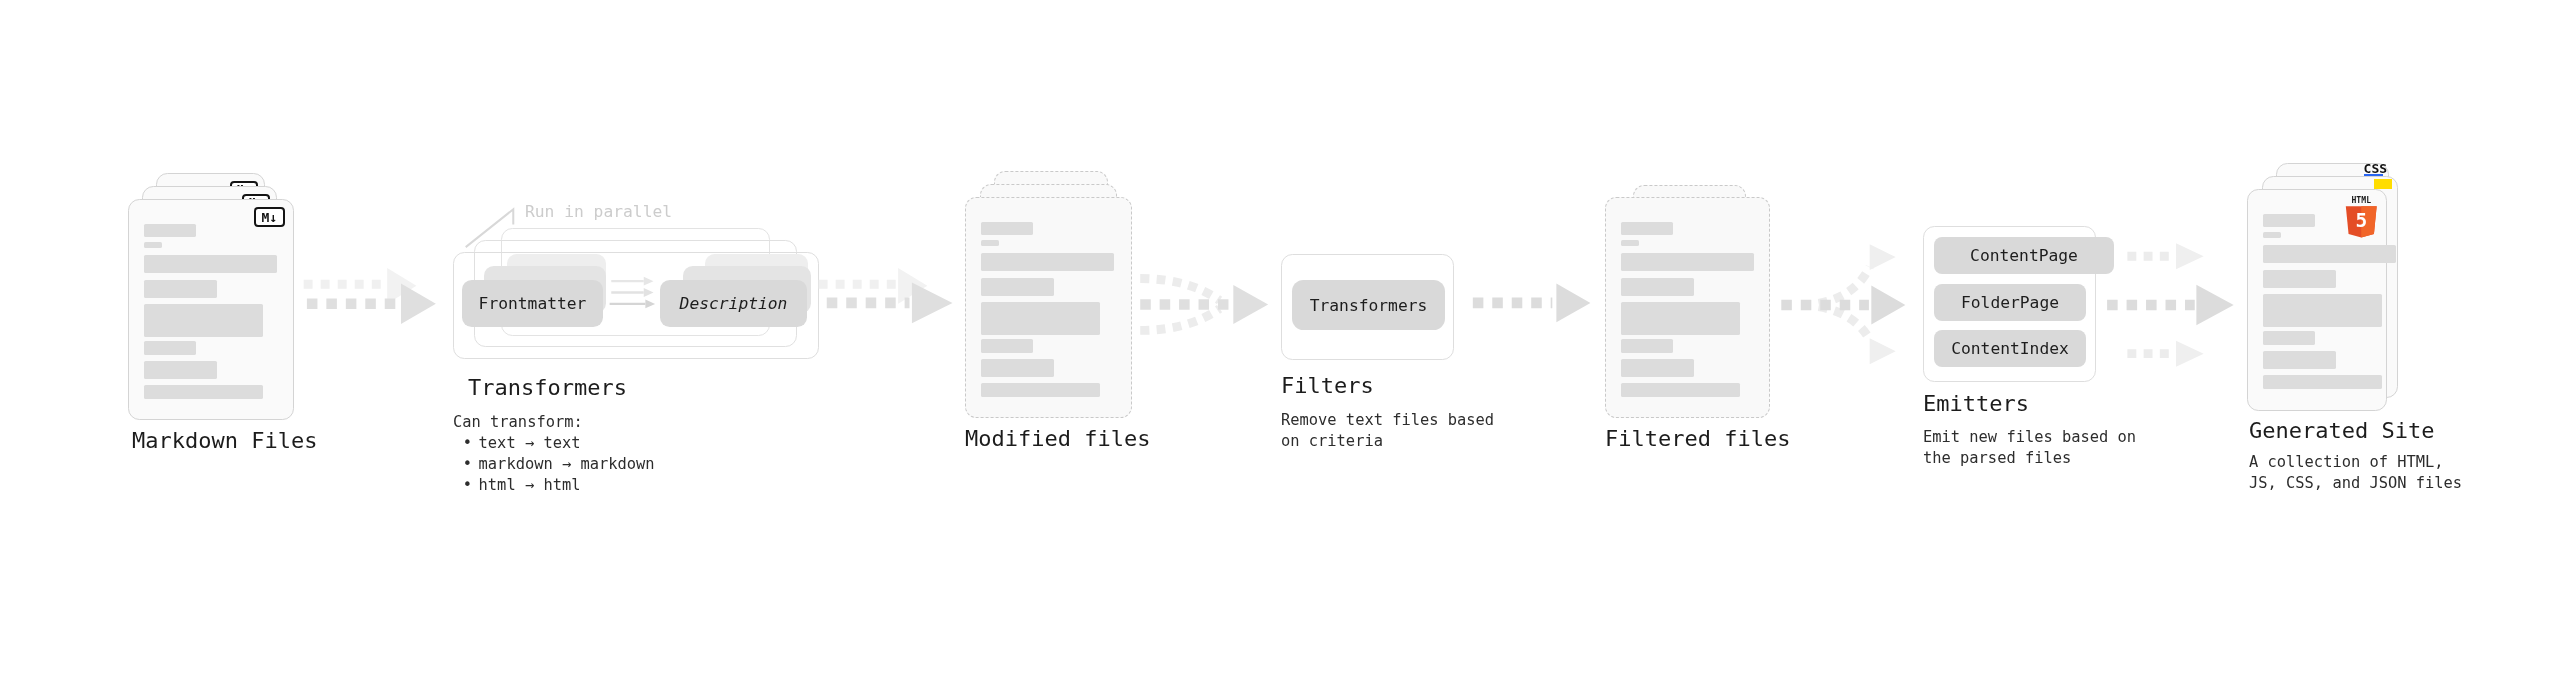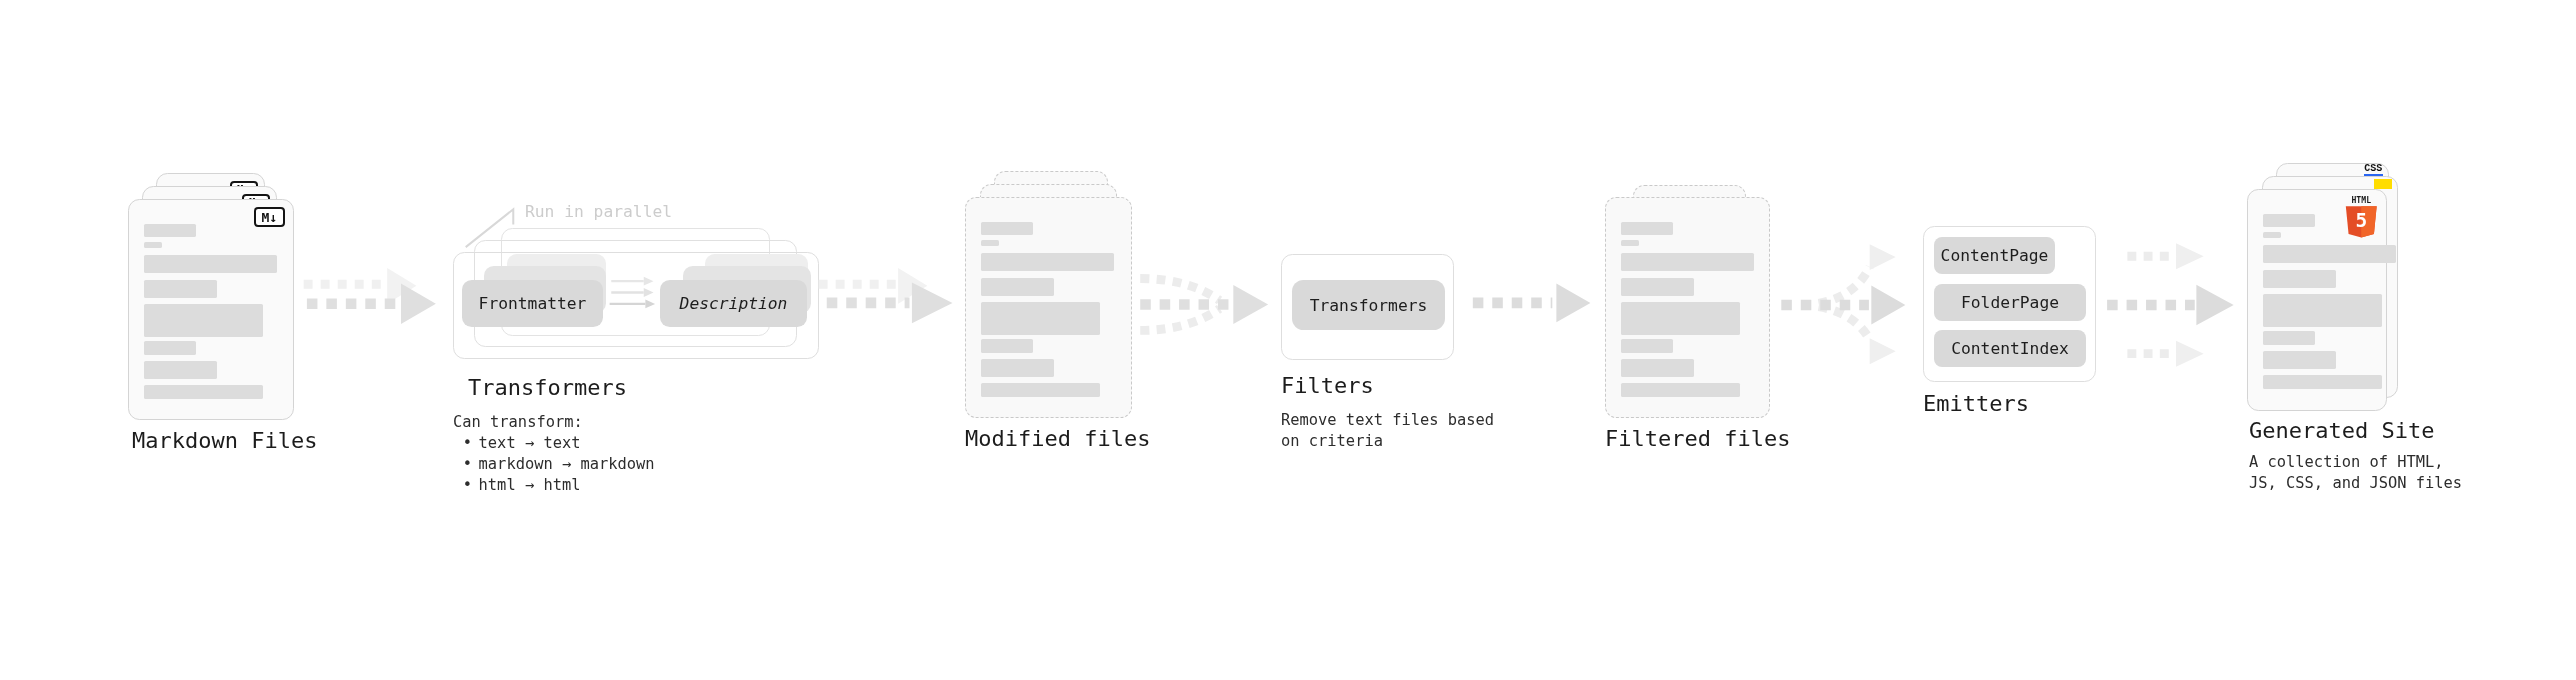--- a/index.html
+++ b/index.html
@@ -33,21 +33,21 @@
   .pill.g1{background:#e4e4e4;}
   .pill.g2{background:#eeeeee;}
   
   .stage-title{position:absolute;font-size:22px;line-height:26px;color:#1c1c1c;white-space:nowrap;}
   .stage-sub{position:absolute;font-size:15.4px;line-height:21px;color:#2d2d2d;white-space:nowrap;}
   .note{position:absolute;font-size:16.3px;color:#cccccc;white-space:nowrap;}
   .bullet-line{display:block;}
   .bullet-line .marker{display:inline-block;margin-left:9.8px;margin-right:6.5px;}
   
   .badge-css{position:absolute;width:19.5px;text-align:center;}
-  .badge-css .txt{font-size:10px;font-weight:bold;color:#111;line-height:6.5px;display:block;font-family:Liberation Mono, monospace;}
+  .badge-css .txt{font-size:13px;font-weight:bold;color:#111;line-height:6.5px;display:block;}
   .badge-css .ubar{display:block;width:19.5px;height:3.3px;margin-top:0.8px;}
   .badge-js{position:absolute;width:18px;height:10.6px;}
 </style>
 </head>
 <body>
 
 <div id="canvas">
 
   <div>
     <div class="doc" style="left:156px;top:173px;width:109px;height:221px;">
@@ -191,30 +191,34 @@
   <svg class="abs" style="left:1774px;top:236px;" width="146" height="142" viewBox="0 0 180 175">
     <path d="M 55,83 Q 100,75 118,38" fill="none" stroke="#ececec" stroke-width="11" stroke-dasharray="11 9"></path>
     <polygon points="118,10 118,42 150,26" fill="#efefef"></polygon>
     <path d="M 55,87 Q 100,95 118,128" fill="none" stroke="#ececec" stroke-width="11" stroke-dasharray="11 9"></path>
     <polygon points="118,126 118,158 150,142" fill="#efefef"></polygon>
     <line x1="9" y1="85" x2="117" y2="85" stroke="#dcdcdc" stroke-width="13" stroke-dasharray="13 11"></line>
     <polygon points="120,61 120,109 162,85" fill="#dcdcdc"></polygon>
   </svg>
 
   <div class="obox filled" style="left:1923px;top:226px;width:173px;height:156px;"></div>
-  <div class="pill" style="left:1934px;top:237px;width:121px;height:37px;border-radius:8.1px;">
+  <div class="pill" style="left:1934px;top:237px;width:180px;height:37px;border-radius:8.1px;">
     <span>ContentPage</span>
   </div>
   <div class="pill" style="left:1934px;top:284px;width:152px;height:37px;border-radius:8.1px;">
     <span>FolderPage</span>
   </div>
   <div class="pill" style="left:1934px;top:330px;width:152px;height:37px;border-radius:8.1px;">
     <span>ContentIndex</span>
   </div>
   <div class="stage-title" style="left:1923px;top:391px;">Emitters</div>
+  <div class="stage-sub" style="left:1923px;top:427px;">
+    <span class="bullet-line">Emit new files based on</span>
+    <span class="bullet-line">the parsed files</span>
+  </div>
 
   <svg class="abs" style="left:2097px;top:236px;" width="163" height="142" viewBox="0 0 200 175">
     <line x1="37" y1="25" x2="97" y2="25" stroke="#ececec" stroke-width="11" stroke-dasharray="11 9"></line>
     <polygon points="97,9 97,41 131,25" fill="#efefef"></polygon>
     <line x1="12" y1="85" x2="120" y2="85" stroke="#dcdcdc" stroke-width="13" stroke-dasharray="13 11"></line>
     <polygon points="122,60 122,110 168,85" fill="#dcdcdc"></polygon>
     <line x1="37" y1="145" x2="97" y2="145" stroke="#ececec" stroke-width="11" stroke-dasharray="11 9"></line>
     <polygon points="97,129 97,161 131,145" fill="#efefef"></polygon>
   </svg>
 

